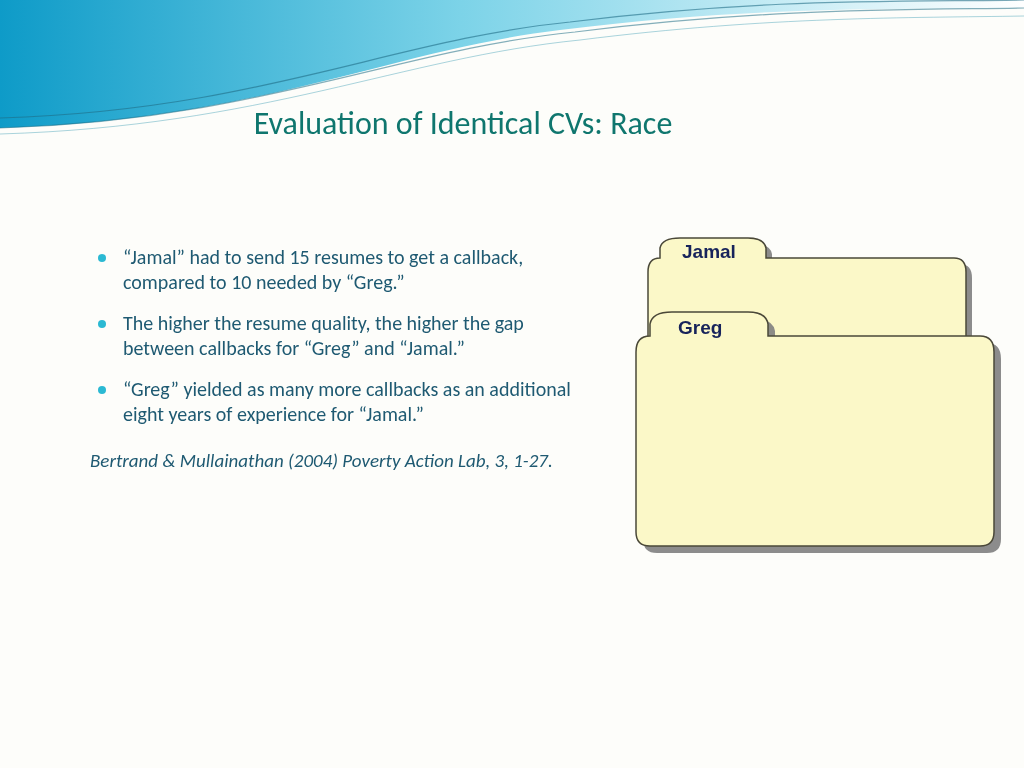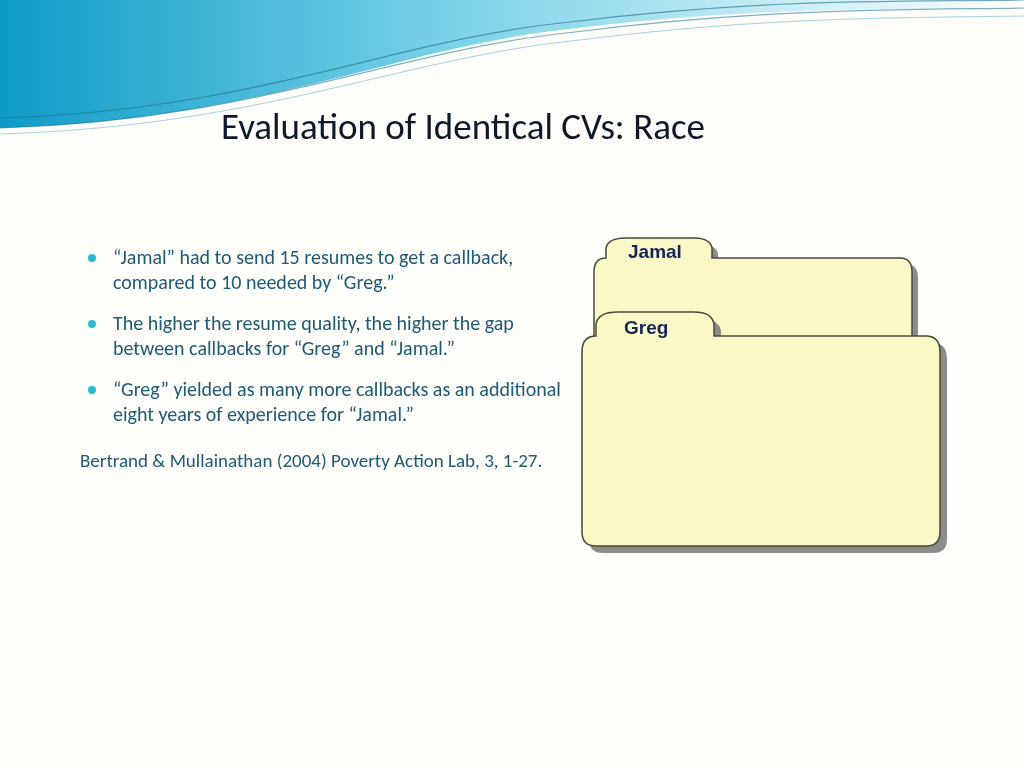--- a/index.html
+++ b/index.html
@@ -21,30 +21,30 @@
     pointer-events: none;
   }
   .wave-wrap svg { position: absolute; top: 0; left: 0; }
 
   .title {
     position: absolute;
     top: 104px;
     left: 0;
     width: 896px;
     text-align: center;
-    font-size: 37px;
+    font-size: 32px;
     font-weight: 400;
-    color: #0f172a;
+    color: #0f766e;
     padding-left: 30px;
   }
 
   .content {
     position: absolute;
     top: 245px;
-    left: 80px;
+    left: 90px;
     width: 485px;
     color: #1f5a72;
   }
 
   .bullets {
     list-style: none;
     padding: 0;
   }
   .bullets li {
     position: relative;
@@ -59,33 +59,34 @@
     left: 8px;
     top: 9px;
     width: 8px;
     height: 8px;
     background: #2bb9d3;
     border-radius: 50%;
   }
 
   .citation {
     margin-top: 22px;
+    font-style: italic;
     font-size: 19px;
     color: #1f5a72;
     line-height: 1.3;
     padding-left: 0;
     text-indent: -27px;
     margin-left: 27px;
   }
 
   
   .folders {
     position: absolute;
     top: 236px;
-    left: 582px;
+    left: 636px;
     width: 360px;
     height: 340px;
   }
   .folder {
     position: absolute;
   }
   .folder-back { top: 0; left: 0; }
   .folder-front { top: 74px; left: -8px; }
 
   .folder-label {

